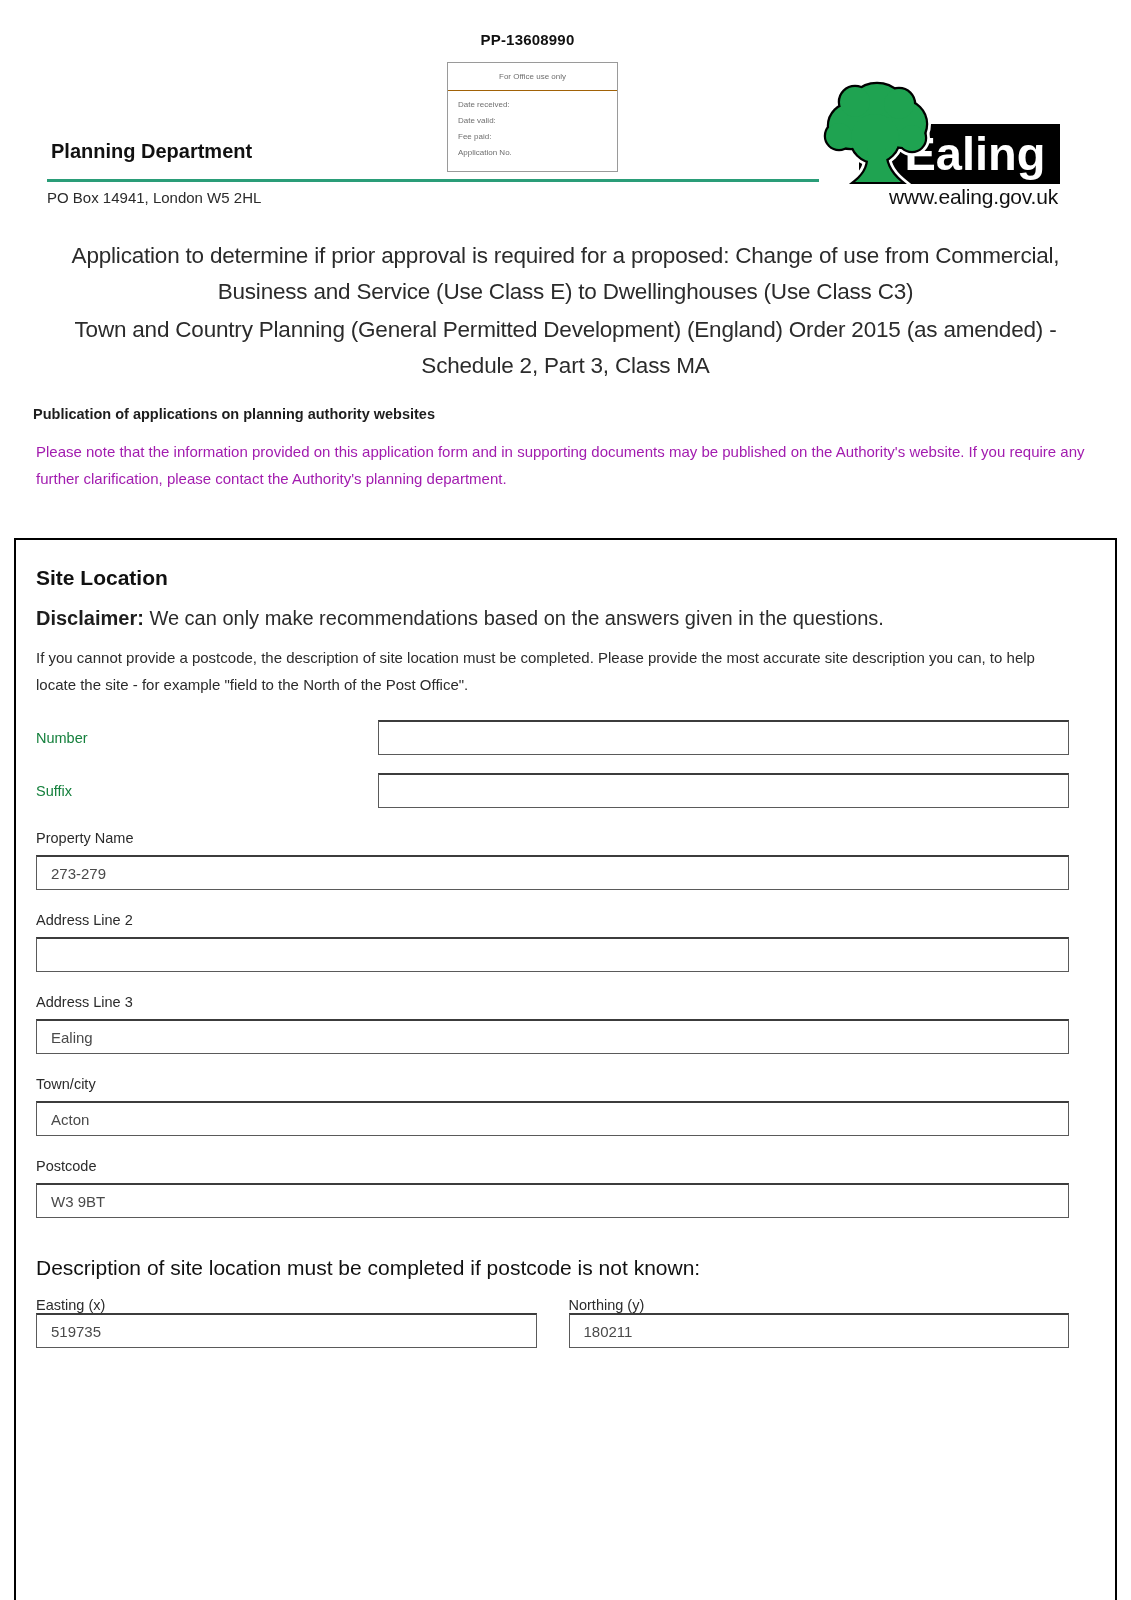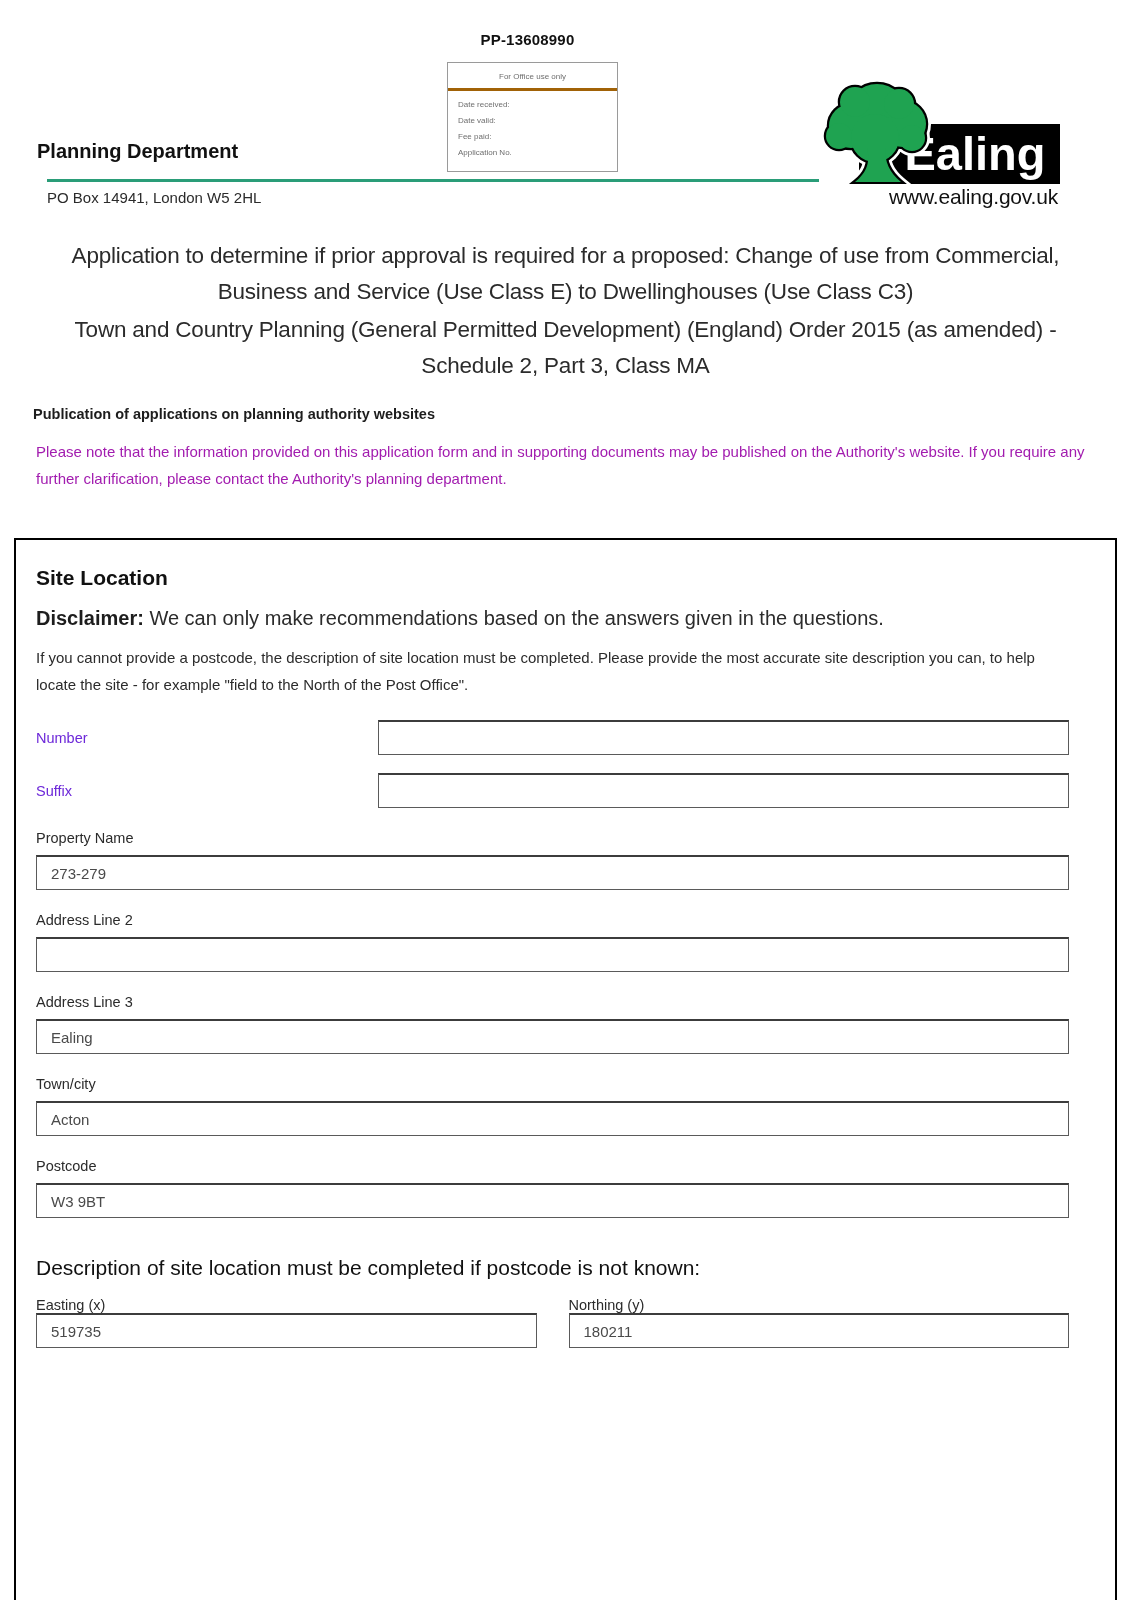--- a/index.html
+++ b/index.html
@@ -16,26 +16,26 @@
   .pp-ref {
     position:absolute; top:31px; left:0; right:76px; text-align:center;
     font-size:15px; font-weight:bold; color:#111; letter-spacing:0.2px;
   }
   .office-box {
     position:absolute; left:447px; top:62px; width:171px; height:110px;
     border:1px solid #9a9a9a; background:#fff; color:#6e6e6e; font-size:8px;
   }
   .office-box-header {
     height:28px; line-height:28px; text-align:center;
-    border-bottom:3px solid #a16207;
+    border-bottom:1px solid #a16207;
   }
   .office-fields { padding:9px 0 0 10px; }
   .office-field { height:16px; }
 
-  .dept { position:absolute; left:37px; top:140px;text-align:right; }
+  .dept { position:absolute; left:51px; top:140px;text-align:right; }
   .dept h1 { margin:0; font-size:20px; font-weight:bold; color:#111; }
   .green-rule { position:absolute; left:47px; top:179px; width:772px; height:3px; }
   .po-box { position:absolute; left:47px; top:189px; font-size:15px; color:#2b2b2b; }
 
   .logo { position:absolute; left:815px; top:78px; width:245px; }
   .logo svg { display:block; }
   .logo-url {
     margin-top:1px; text-align:right; padding-right:2px;
     font-size:21px; font-weight:normal; color:#111; letter-spacing:-0.2px;
   }
@@ -65,21 +65,21 @@
   .instructions { margin-top:14px; font-size:15px; line-height:27px; color:#2b2b2b; }
 
   input.fld {
     height:35px; background:#fff; color:#4a4a4a;
     border:1px solid #5a5a5a; border-top:2px solid #3c3c3c;
     font-family:"Liberation Sans", sans-serif; font-size:15px;
     padding:0 14px; width:100%; outline:none;
   }
   .inline-row { margin-top:22px; display:flex; align-items:center; }
   .inline-row + .inline-row { margin-top:18px; }
-  .inline-label { flex:0 0 342px; font-size:14.5px; color:#6d28d9; }
+  .inline-label { flex:0 0 342px; font-size:14.5px; color:#15803d; }
   .inline-row input.fld { flex:1; width:auto; }
 
   .field-group { margin-top:0; }
   .field-label { display:block; margin-top:22px; font-size:14.5px; color:#2b2b2b; }
   .field-group input.fld { margin-top:9px; }
 
   .desc-heading { margin:38px 0 0; font-size:21px; font-weight:normal; color:#111; }
   .coord-row { display:flex; gap:32px; }
   .coord-col { flex:1; }
   .coord-col .field-label { margin-top:17px; }

